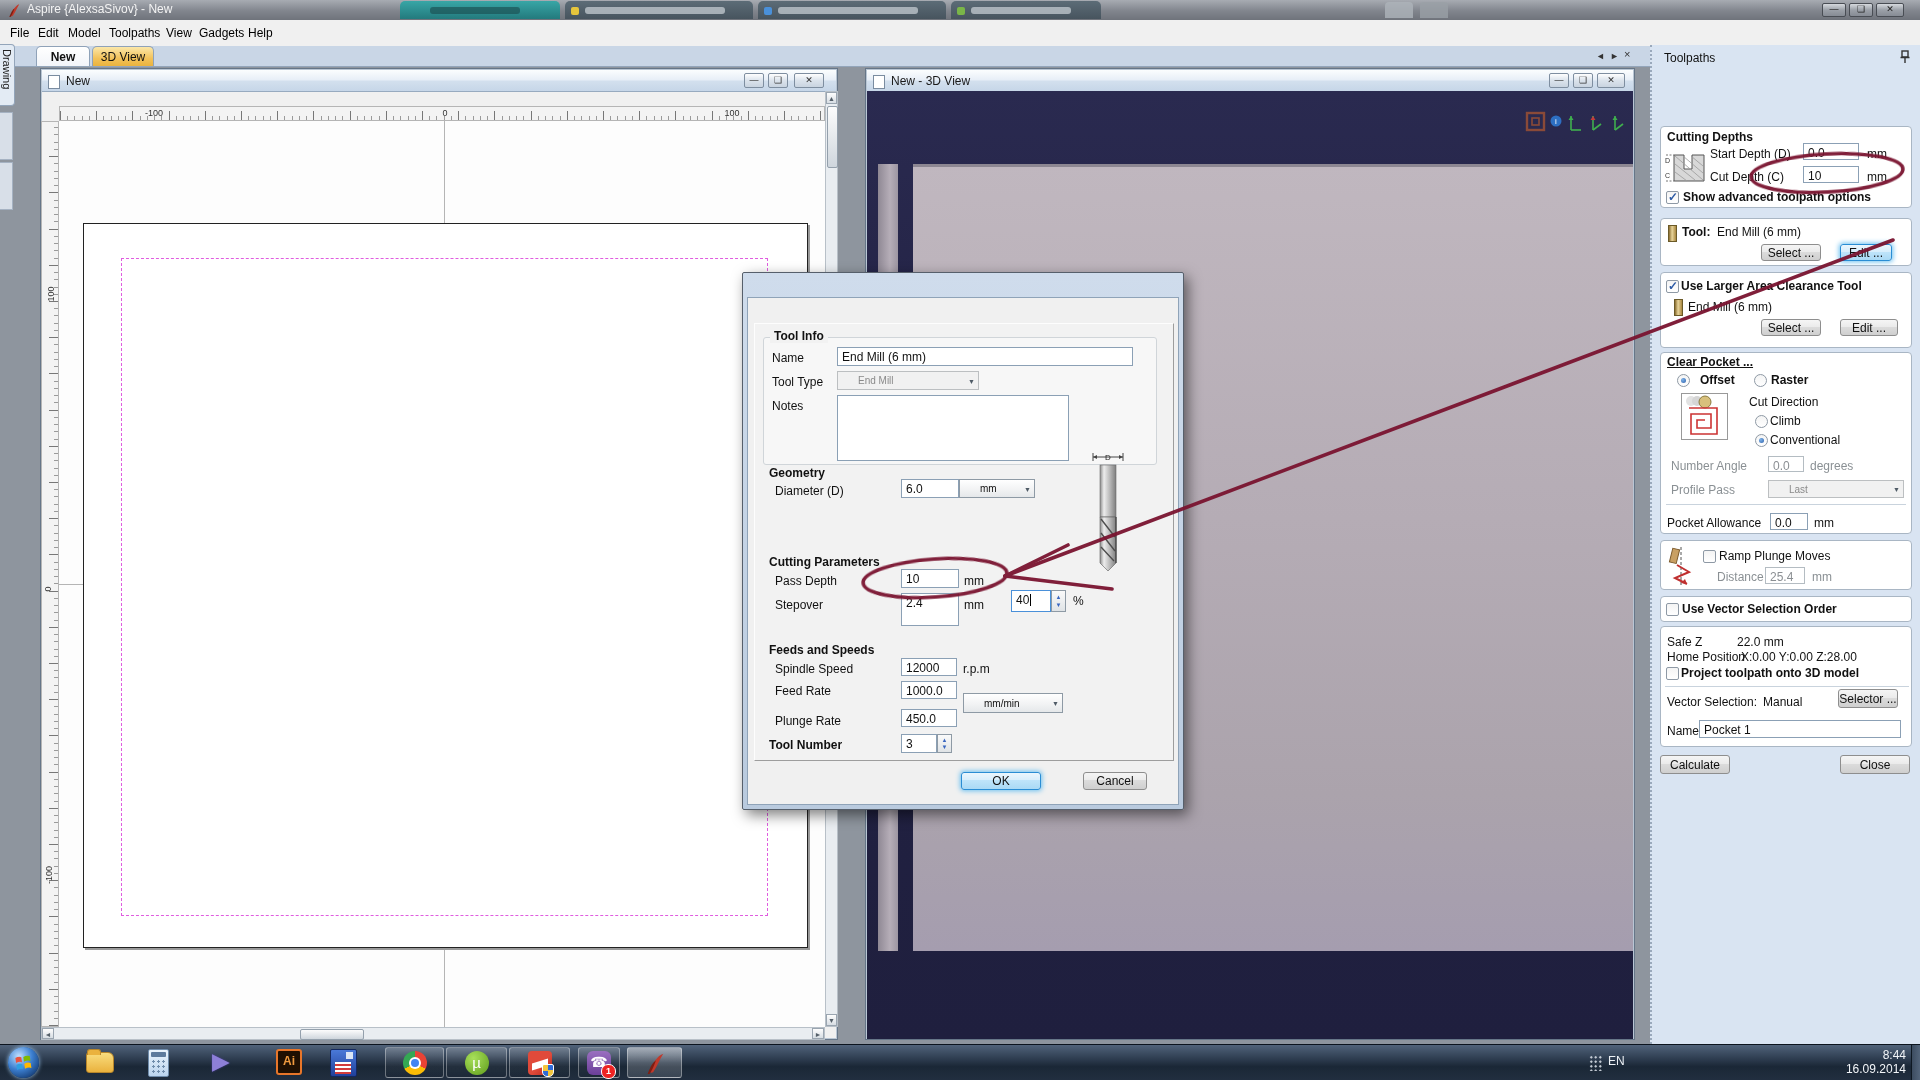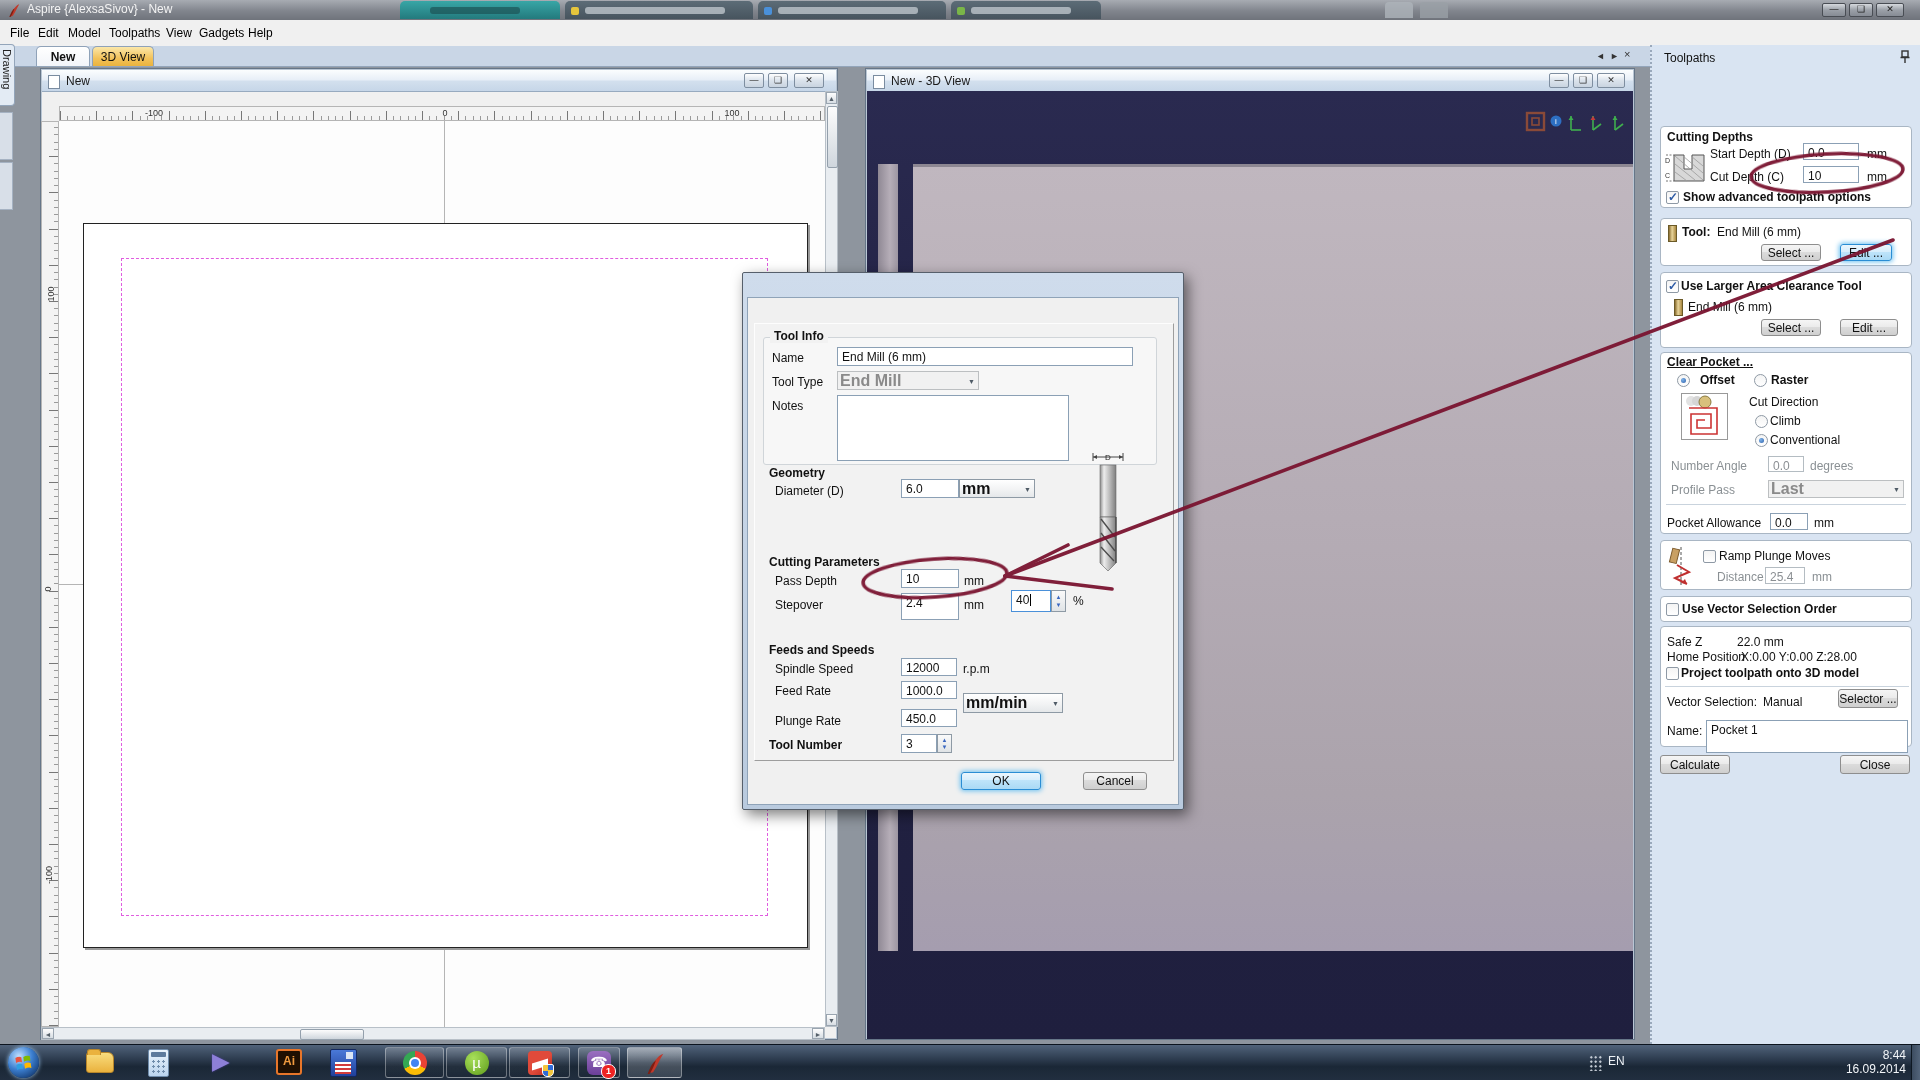--- a/index.html
+++ b/index.html
@@ -28,21 +28,21 @@
     border-bottom:1px solid #97aabf;display:flex;align-items:center;font-size:12px;color:#1a1a1a;}
   .winbtn{width:20px;height:15px;box-sizing:border-box;border:1px solid #7e8ea0;background:linear-gradient(#fefefe,#dbe3ec 50%,#c9d4e0);
     border-radius:2px;font-size:9px;line-height:12px;text-align:center;color:#333;margin-left:3px;}
   .tin{position:absolute;background:#fff;border:1px solid #8ba0b5;font-size:12px;line-height:16px;padding:1px 4px 0;
     box-sizing:border-box;white-space:nowrap;overflow:hidden;}
   .tin.dis{border-color:#b4bcc2;color:#8b8f93;}
   .btn7{position:absolute;box-sizing:border-box;background:linear-gradient(#f5f5f5,#ebebeb 45%,#dcdcdc 46%,#cfcfcf);
     border:1px solid #8e8e8e;border-radius:3px;display:flex;align-items:center;justify-content:center;font-size:12px;color:#111;}
   .btn7.focus{border-color:#2a8dd4;box-shadow:0 0 5px 1px #6cc0f0;background:linear-gradient(#ebf6fd,#d7eefc 45%,#bfe4fa 46%,#a9d9f5);}
   .ddl{position:absolute;box-sizing:border-box;background:linear-gradient(#fff,#f2f3f4 55%,#e5e8ea);border:1px solid #8e9aa5;
-    display:flex;align-items:center;padding:0 14px 0 2px;font-size:16px;overflow:hidden;font-weight:bold;}
+    display:flex;align-items:center;padding:0 14px 0 20px;font-size:10px;overflow:hidden;}
   .ddl::after{content:"▼";position:absolute;right:3px;top:50%;transform:translateY(-50%);font-size:7px;color:#4f5b66;}
   .ddl.dis{background:#f1f1f1;color:#8a8a8a;border-color:#bcbfc1;}
   .chk{position:absolute;width:13px;height:13px;box-sizing:border-box;border:1px solid #8e99a5;border-radius:2px;
     background:linear-gradient(#f4f4f4,#fff);}
   .chk.on::after{content:"✓";position:absolute;left:1px;top:-2px;font-size:12px;font-weight:bold;color:#2c5aa5;}
   .radio{position:absolute;width:13px;height:13px;box-sizing:border-box;border:1px solid #8e99a5;border-radius:50%;
     background:linear-gradient(#f4f4f4,#fff);}
   .radio.on::after{content:"";position:absolute;left:3px;top:3px;width:5px;height:5px;border-radius:50%;
     background:radial-gradient(circle at 35% 35%,#7db2e8,#2f62ad);}
   .spin{position:absolute;box-sizing:border-box;border:1px solid #8e9aa5;background:linear-gradient(#fafafa,#dfe3e6);
@@ -273,21 +273,21 @@
         <path d="M14 70 L28 88 M14 84 L28 102 M14 98 L27 112" stroke="#4d4d4d" stroke-width="1.4"></path>
         <path d="M29 68 v46" stroke="#3f3f3f" stroke-width="1.2"></path>
       </svg>
     </div>
 
     <span class="lbl b" style="left:26px;top:283px;">Cutting Parameters</span>
     <span class="lbl" style="left:32px;top:302px;">Pass Depth</span>
     <div class="tin" style="left:158px;top:296px;width:58px;height:19px;"><span>10</span></div>
     <span class="lbl" style="left:221px;top:302px;">mm</span>
     <span class="lbl" style="left:32px;top:326px;">Stepover</span>
-    <div class="tin" style="left:158px;top:320px;width:58px;height:27px;"><span>2.4</span></div>
+    <div class="tin" style="left:158px;top:320px;width:58px;height:33px;"><span>2.4</span></div>
     <span class="lbl" style="left:221px;top:326px;">mm</span>
     <div class="tin" style="left:268px;top:317px;width:40px;height:22px;border-color:#4a90d9;"><span>40</span><span class="caret"></span></div>
     <div class="spin" style="left:308px;top:317px;width:15px;height:22px;"></div>
     <span class="lbl" style="left:330px;top:322px;">%</span>
 
     <span class="lbl b" style="left:26px;top:371px;">Feeds and Speeds</span>
     <span class="lbl" style="left:32px;top:390px;">Spindle Speed</span>
     <div class="tin" style="left:158px;top:385px;width:56px;height:18px;"><span>12000</span></div>
     <span class="lbl" style="left:220px;top:390px;">r.p.m</span>
     <span class="lbl" style="left:32px;top:412px;">Feed Rate</span>
@@ -427,21 +427,21 @@
       <span class="lbl" style="left:80px;top:24px;">X:0.00 Y:0.00 Z:28.00</span>
       <div class="chk" style="left:5px;top:40px;"></div>
       <span class="lbl b" style="left:20px;top:40px;">Project toolpath onto 3D model</span>
       <div class="hr" style="left:4px;top:59px;width:244px;"></div>
       <span class="lbl" style="left:6px;top:69px;">Vector Selection:</span>
       <span class="lbl" style="left:102px;top:69px;">Manual</span>
       <div class="btn7" style="left:177px;top:62px;width:60px;height:19px;">
           <span>Selector ...</span>
         </div>
       <span class="lbl" style="left:6px;top:98px;">Name:</span>
-      <div class="tin" style="left:45px;top:93px;width:202px;height:33px;"><span>Pocket 1</span></div>
+      <div class="tin" style="left:38px;top:93px;width:202px;height:18px;"><span>Pocket 1</span></div>
     </div>
 
     <div class="btn7" style="left:8px;top:710px;width:70px;height:19px;">
         <span>Calculate</span>
       </div>
     <div class="btn7" style="left:188px;top:710px;width:70px;height:19px;">
         <span>Close</span>
       </div>
   </div>
 

